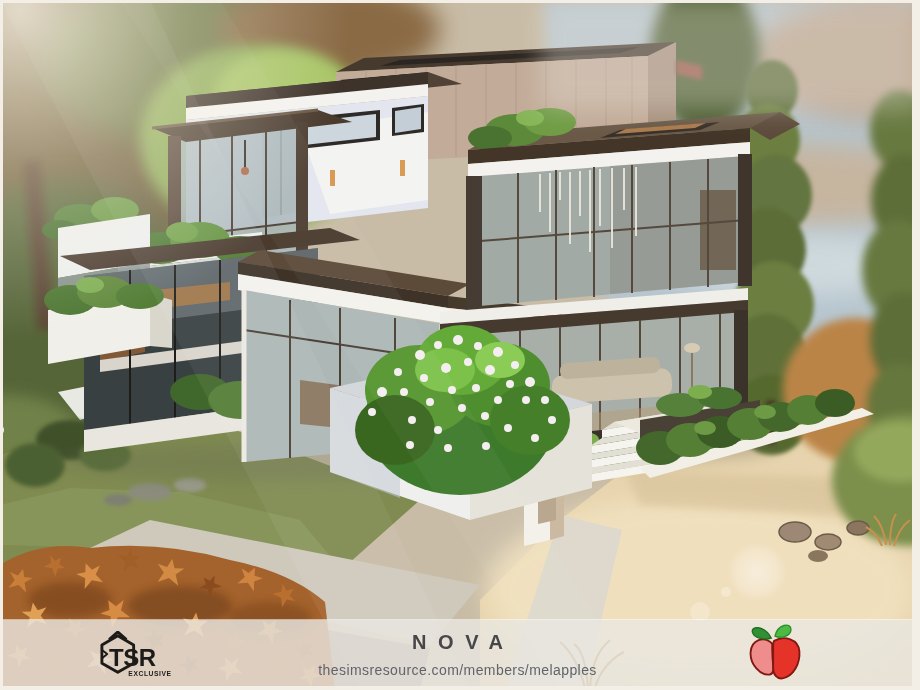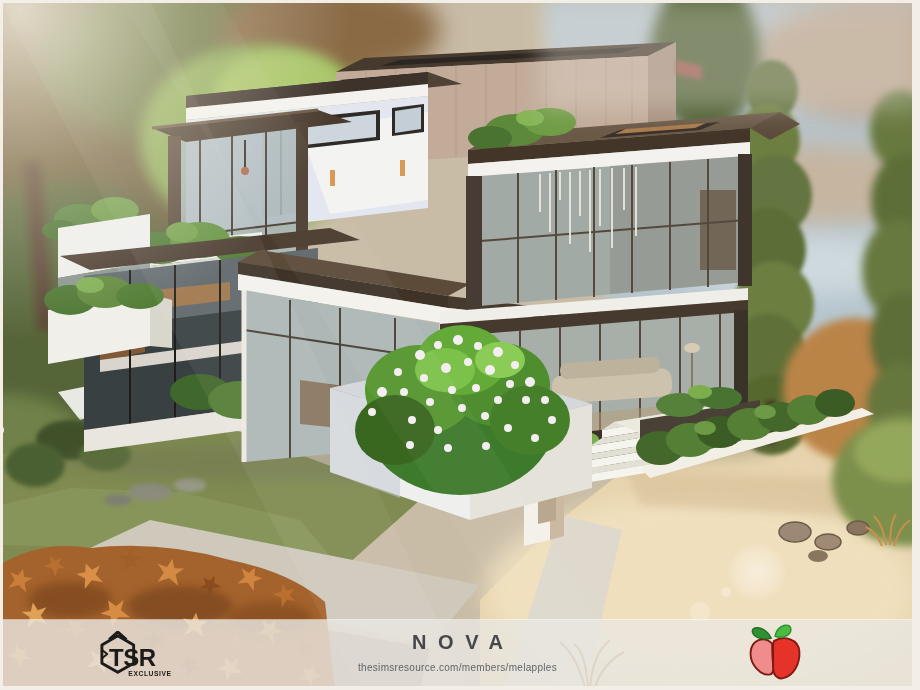--- a/index.html
+++ b/index.html
@@ -8,21 +8,21 @@
   .scene svg.render{position:absolute;inset:0;display:block;}
   .frame-border{position:absolute;inset:0;z-index:6;pointer-events:none;
     border-top:3px solid #f3efe7;border-left:3px solid #f3efe7;
     border-right:8px solid #f3efe7;border-bottom:4px solid #f3efe7;}
   .footer-bar{position:absolute;left:3px;right:8px;bottom:4px;height:66px;z-index:4;
     background:rgba(233,230,224,.82);box-shadow:0 -1px 0 rgba(255,255,255,.55);}
   .footer-title{position:absolute;left:50%;top:12px;transform:translateX(-50%);
     font-weight:700;font-size:20px;line-height:1;letter-spacing:.58em;padding-left:.58em;
     color:#47474a;white-space:nowrap;}
   .footer-url{position:absolute;left:50%;top:43px;transform:translateX(-50%);
-    font-size:10px;line-height:1;letter-spacing:.03em;color:#60646a;white-space:nowrap;}
+    font-size:14px;line-height:1;letter-spacing:.03em;color:#60646a;white-space:nowrap;}
   .tsr-logo{position:absolute;left:95px;top:11px;width:78px;height:50px;}
   .tsr-text{font-family:"Liberation Sans",sans-serif;font-weight:700;font-size:25px;letter-spacing:-.5px;}
   .tsr-sub{font-family:"Liberation Sans",sans-serif;font-weight:700;font-size:7px;letter-spacing:.6px;}
   .apple-logo{position:absolute;left:742px;top:1px;width:60px;height:64px;}
 </style>
 </head>
 <body>
 
 <div class="scene">
 

